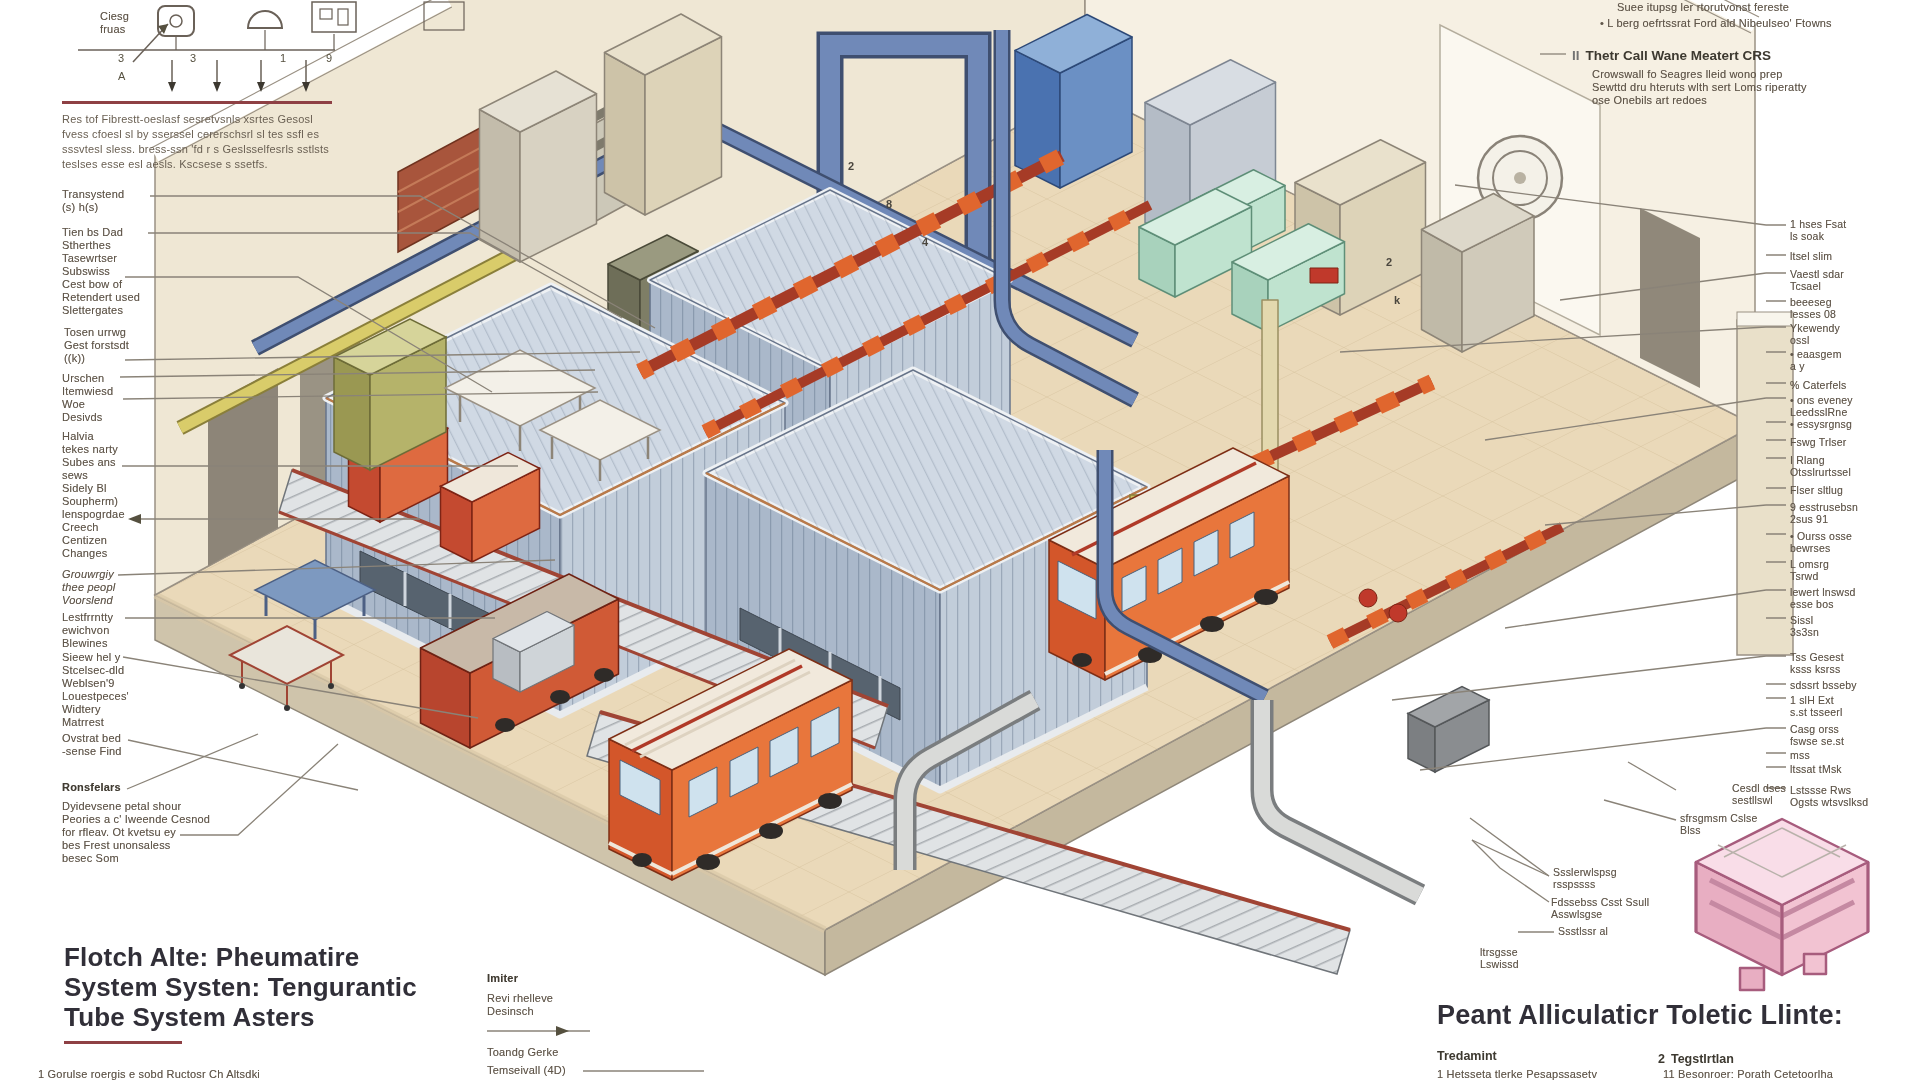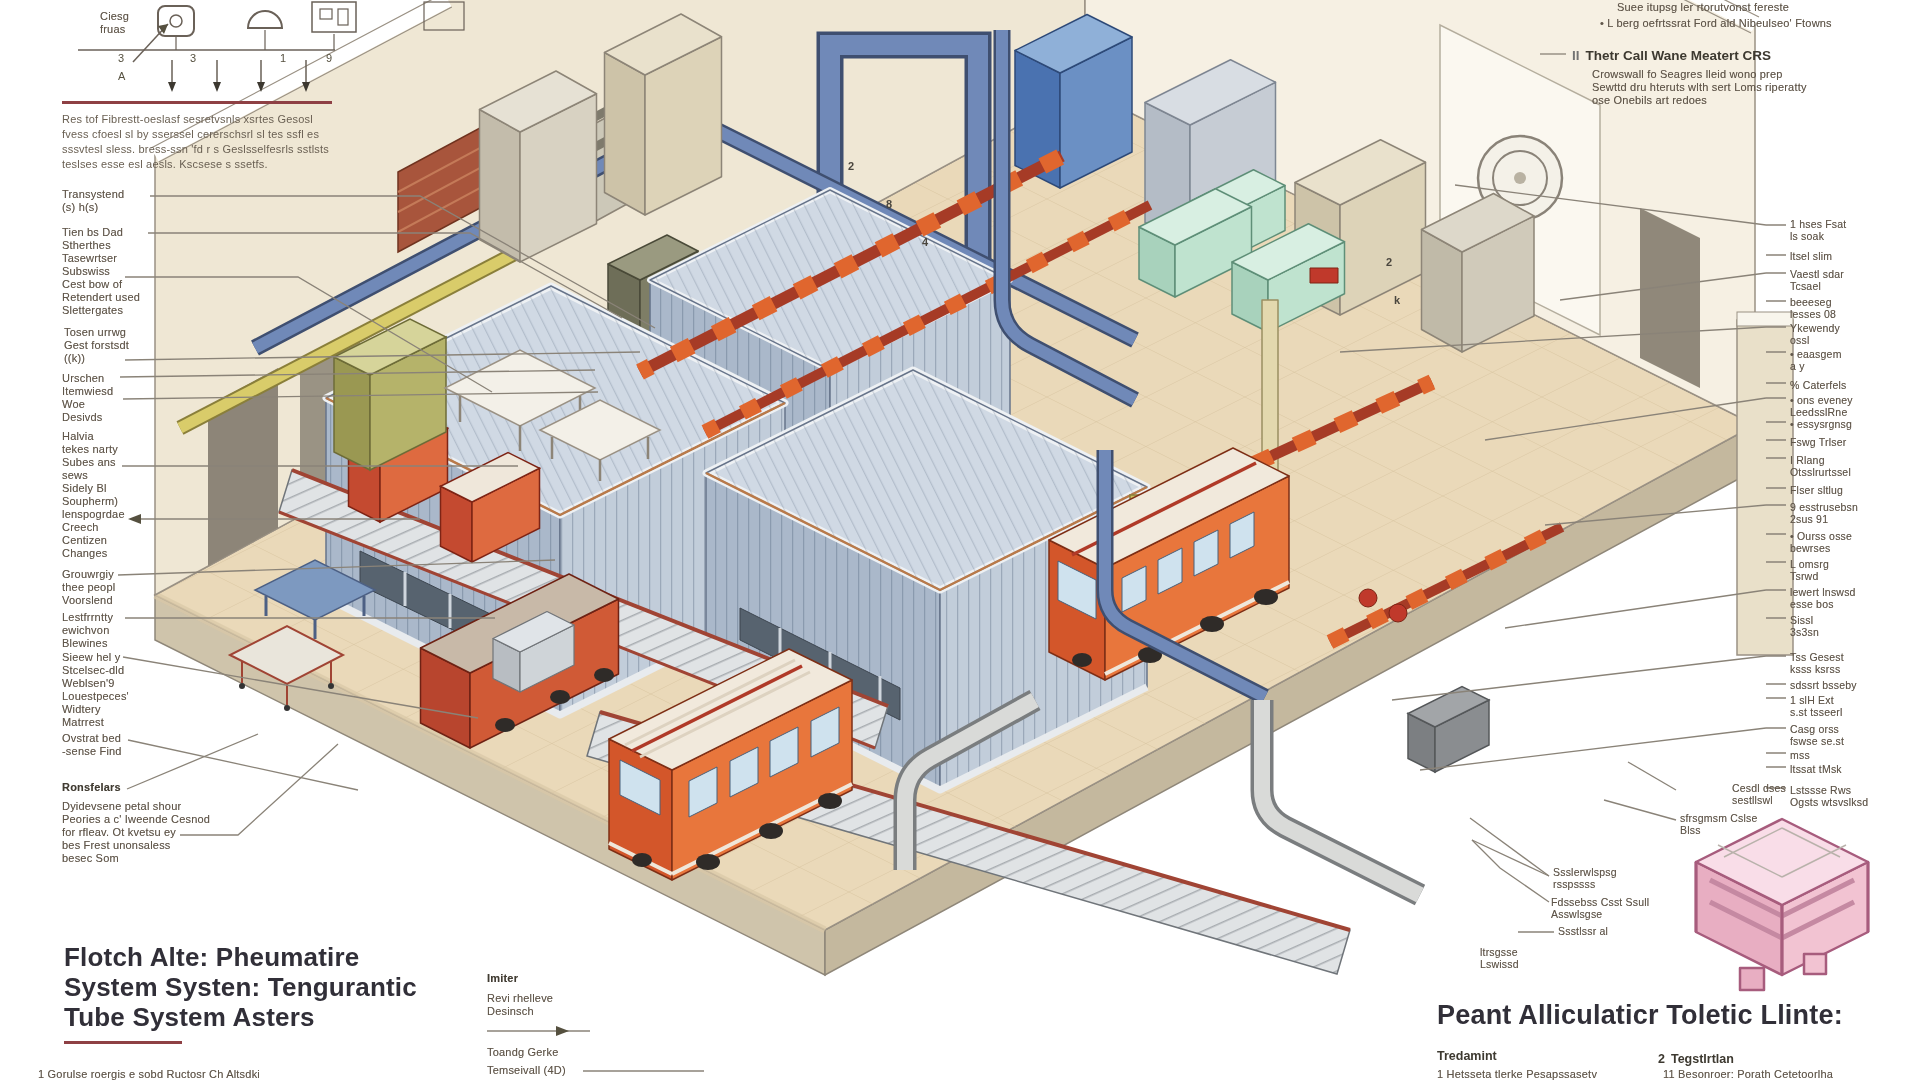--- a/index.html
+++ b/index.html
@@ -402,21 +402,21 @@
 <div class="txt lbl" style="left:62px;top:430px;">Halvia
 tekes narty
 Subes ans
 sews
 Sidely Bl
 Soupherm)
 lenspogrdae
 Creech
 Centizen
 Changes</div>
-<div class="txt lbl" style="left:62px;top:568px;">Grouwrgiy
+<div class="txt lbl" style="left:62px;top:568px;font-style:italic;">Grouwrgiy
 thee peopl
 Voorslend</div>
 <div class="txt lbl" style="left:62px;top:611px;">Lestfrrntty
 ewichvon
 Blewines</div>
 <div class="txt lbl" style="left:62px;top:651px;">Sieew hel y
 Stcelsec-dld
 Weblsen'9
 Louestpeces'
 Widtery

